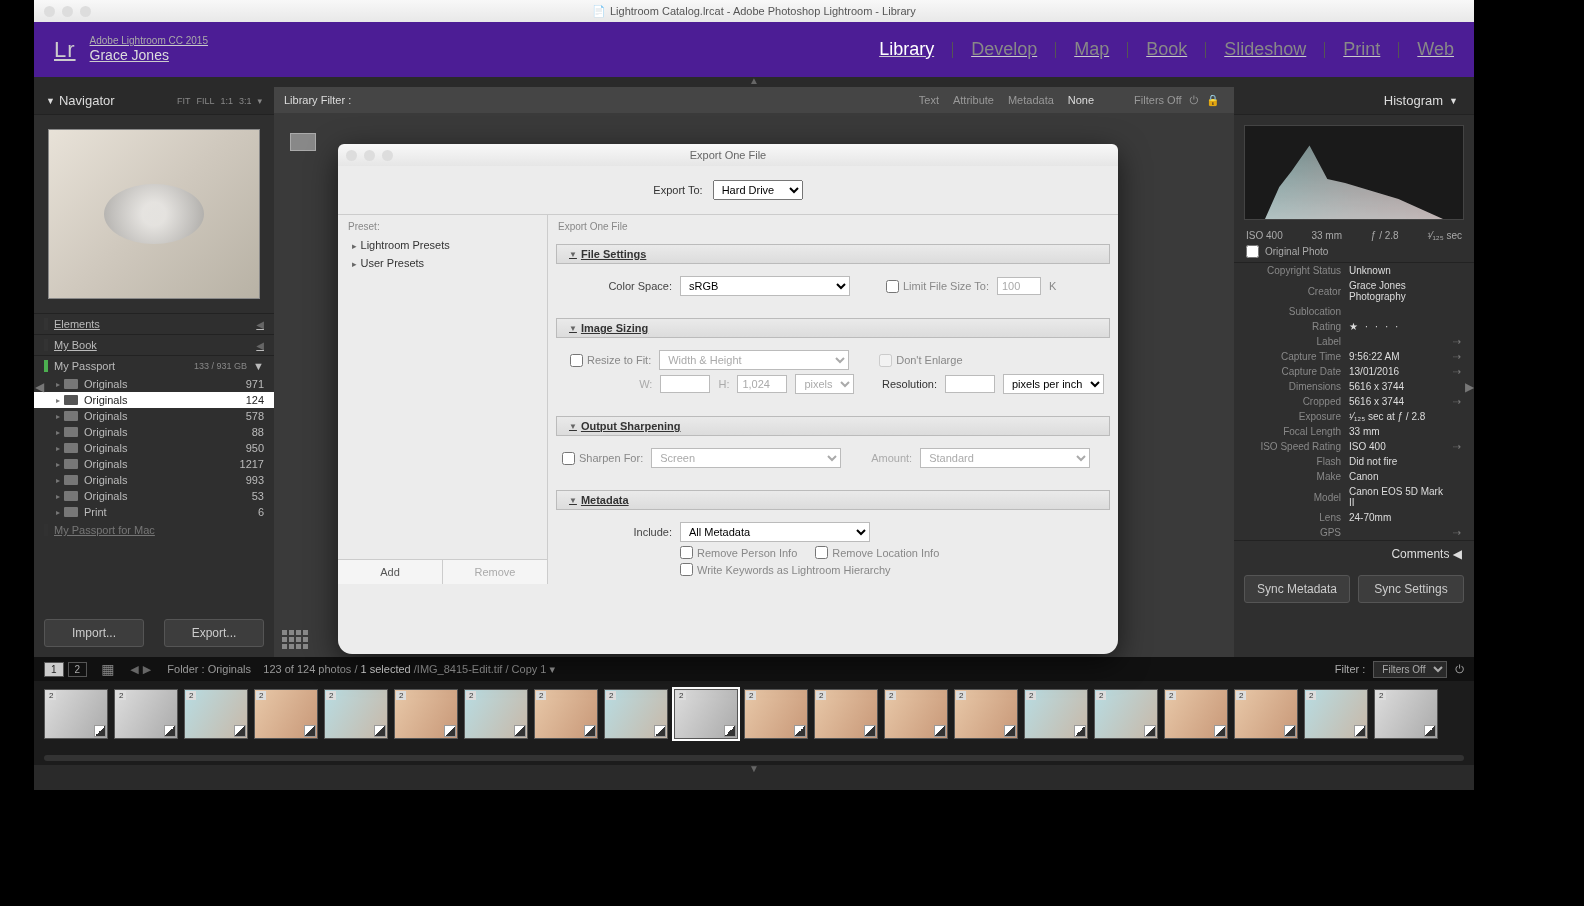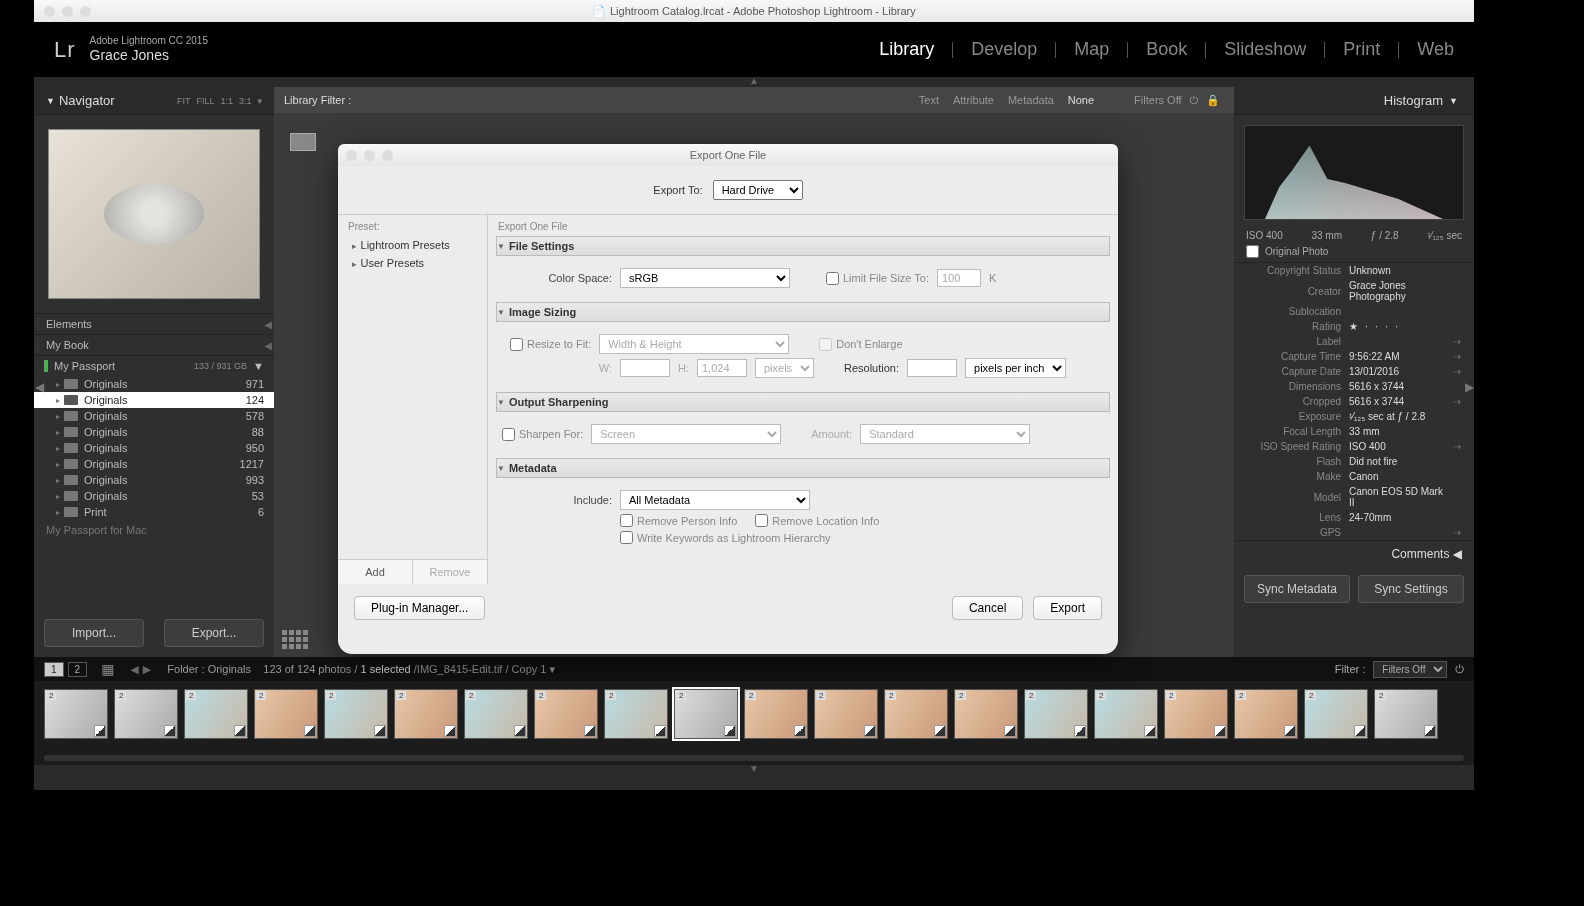--- a/index.html
+++ b/index.html
@@ -5,21 +5,21 @@
 * { margin:0; padding:0; box-sizing:border-box; font-family: "Helvetica Neue", Arial, sans-serif; }
 body { background:#000; width:1584px; height:906px; overflow:hidden; font-size:12px; color:#ccc; }
 .screen { position:absolute; top:0; left:34px; width:1440px; height:790px; background:#2a2a2a; }
 
 
 .mac-titlebar { height:22px; background:linear-gradient(#f8f8f8,#e8e8e8); display:flex; align-items:center; justify-content:center; font-size:11px; color:#555; position:relative; }
 .mac-dots { position:absolute; left:10px; display:flex; gap:7px; }
 .mac-dots span { width:11px; height:11px; border-radius:50%; background:#ddd; display:inline-block; }
 
 
-.lr-header { height:55px; background:#000000; display:flex; align-items:center; padding:0 20px; }
+.lr-header { height:55px; background:#4c1d95; display:flex; align-items:center; padding:0 20px;text-decoration:underline; }
 .lr-logo { font-size:22px; color:#ccc; margin-right:14px; font-weight:300; letter-spacing:1px; }
 .identity { line-height:1.2; }
 .identity .line1 { font-size:10px; color:#aaa; }
 .identity .line2 { font-size:14px; color:#ddd; }
 .modules { margin-left:auto; display:flex; gap:18px; font-size:18px; color:#888; align-items:center; }
 .modules span { cursor:pointer; }
 .modules span.active { color:#fff; font-weight:500; }
 .modules .sep { width:1px; height:16px; background:#555; display:inline-block; }
 
 
@@ -35,21 +35,21 @@
 .panel-header { display:flex; align-items:center; padding:6px 12px; font-size:13px; color:#ddd; background:#2a2a2a; border-bottom:1px solid #222; }
 .panel-header .tri { margin-right:4px; font-size:9px; }
 .panel-header .sub { margin-left:auto; font-size:9px; color:#888; display:flex; gap:6px; }
 
 
 .nav-preview { margin:14px; border:1px solid #888; height:170px; background:linear-gradient(135deg,#e8e2d8 0%,#cfc8bd 50%,#b8b2a5 100%); display:flex; align-items:center; justify-content:center; }
 .nav-preview .blob { width:100px; height:60px; border-radius:50%; background:radial-gradient(circle,#eee 20%,#bbb 70%,#999 100%); opacity:.7;}
 
 
 .subpanel { border-top:1px solid #222; }
-.subpanel-row { display:flex; align-items:center; padding:4px 2px; font-size:11px; color:#bbb; }
+.subpanel-row { display:flex; align-items:center; padding:4px 10px; font-size:11px; color:#bbb;text-decoration:underline; }
 .subpanel-row .chev { margin-left:auto; color:#666; font-size:10px }
 .drive-row { display:flex; align-items:center; padding:4px 10px; font-size:11px; color:#bbb; }
 .drive-bar { width:4px; height:12px; background:#4caf50; margin-right:6px;}
 .drive-row .cap { margin-left:auto; font-size:9px; color:#888; }
 .folder-row { display:flex; align-items:center; padding:2px 10px 2px 22px; font-size:11px; color:#bbb; }
 .folder-row.selected { background:#fff; color:#222; }
 .folder-row .count { margin-left:auto; }
 .folder-icon { width:14px;height:10px;background:#777;margin-right:6px;border-radius:1px;display:inline-block; }
 .folder-row.selected .folder-icon { background:#555; }
 .tri-sm { font-size:8px; color:#777; margin-right:4px;}
@@ -115,30 +115,30 @@
 
 .bottom-arrow { text-align:center; background:#2a2a2a; font-size:10px; color:#666; line-height:8px; height:10px;}
 
 
 .dialog { position:absolute; top:144px; left:338px; width:780px; height:510px; background:#ececec; border-radius:14px; box-shadow:0 8px 30px rgba(0,0,0,.6); font-size:11px; color:#333; }
 .dlg-titlebar { height:22px; background:linear-gradient(#f8f8f8,#e6e6e6); border-radius:6px 6px 0 0; display:flex; align-items:center; justify-content:center; position:relative; color:#666; }
 .dlg-titlebar .mac-dots { left:8px; }
 .export-to-row { display:flex; align-items:center; justify-content:center; gap:10px; padding:14px 0; }
 .export-to-row select {font-size:11px; padding:2px 4px; width:90px; }
 .dlg-columns { display:flex; height:370px; border-top:1px solid #ccc; }
-.dlg-left { width:150px; border-right:1px solid #ccc; display:flex; flex-direction:column; }
+.dlg-left { width:210px; border-right:1px solid #ccc; display:flex; flex-direction:column; }
 .dlg-left .hd { font-size:10px; color:#888; padding:6px 10px 4px; }
 .preset-row { padding:3px 14px; font-size:11px; color:#333; cursor:pointer;}
 .preset-row::before { content:"▸"; font-size:9px; margin-right:4px; color:#666;}
 .dlg-left-btns { margin-top:auto; display:flex; border-top:1px solid #ccc; }
 .dlg-left-btns button { flex:1; height:24px; background:#f5f5f5; border:none; border-right:1px solid #ccc; color:#555; font-size:11px; cursor:pointer;}
 .dlg-left-btns button:last-child{border-right:none; color:#aaa;}
 .dlg-right { flex:1; overflow:auto; }
 .dlg-right .hd { font-size:10px; color:#888; padding:6px 10px 4px; }
-.section-h { background:linear-gradient(#eaeaea,#dcdcdc); border:1px solid #bbb; margin:0 8px 2px; padding:3px 0; font-weight:600; font-size:11px; display:flex; align-items:center; gap:4px;}
+.section-h { background:linear-gradient(#eaeaea,#dcdcdc); border:1px solid #bbb; margin:8px 8px 2px; padding:3px 12px; font-weight:600; font-size:11px; display:flex; align-items:center; gap:4px;text-decoration:underline;}
 .section-h::before{content:"▼"; font-size:8px; color:#666;}
 .section-body { padding:6px 14px 10px; }
 .field-row { display:flex; align-items:center; gap:8px; margin:4px 0; }
 .field-row .lbl { width:110px; text-align:right; color:#444; }
 .field-row select, .field-row input[type=text]{ border:1px solid #bbb; padding:2px 4px; font-size:11px; background:#fff; }
 .field-row input[type=text]{ width:60px; }
 .qrow .slider-track { width:120px; height:4px; background:#ddd; position:relative; border-radius:2px;}
 .qrow .slider-track .knob{position:absolute; right:6px; top:-4px; width:10px;height:12px;background:#888;border-radius:2px;}
 .qrow .ticks { position:absolute; top:-8px; left:0; right:0; display:flex; justify-content:space-between;}
 .qrow .ticks i{width:1px;height:4px;background:#aaa;display:block;}
@@ -663,19 +663,13 @@
         </div>
         <div class="field-row" style="padding-left:118px">
           <label class="chk">
               <input type="checkbox" style="">
               <span>Write Keywords as Lightroom Hierarchy</span>
             </label>
         </div>
       </div>
     </div>
   </div>
-  <div class="dlg-footer">
-    <button class="mac-btn">Plug-in Manager...</button>
-    <span class="spacer"></span>
-    <button class="mac-btn">Cancel</button>
-    <button class="mac-btn">Export</button>
-  </div>
 </div>
 
 </body></html>

